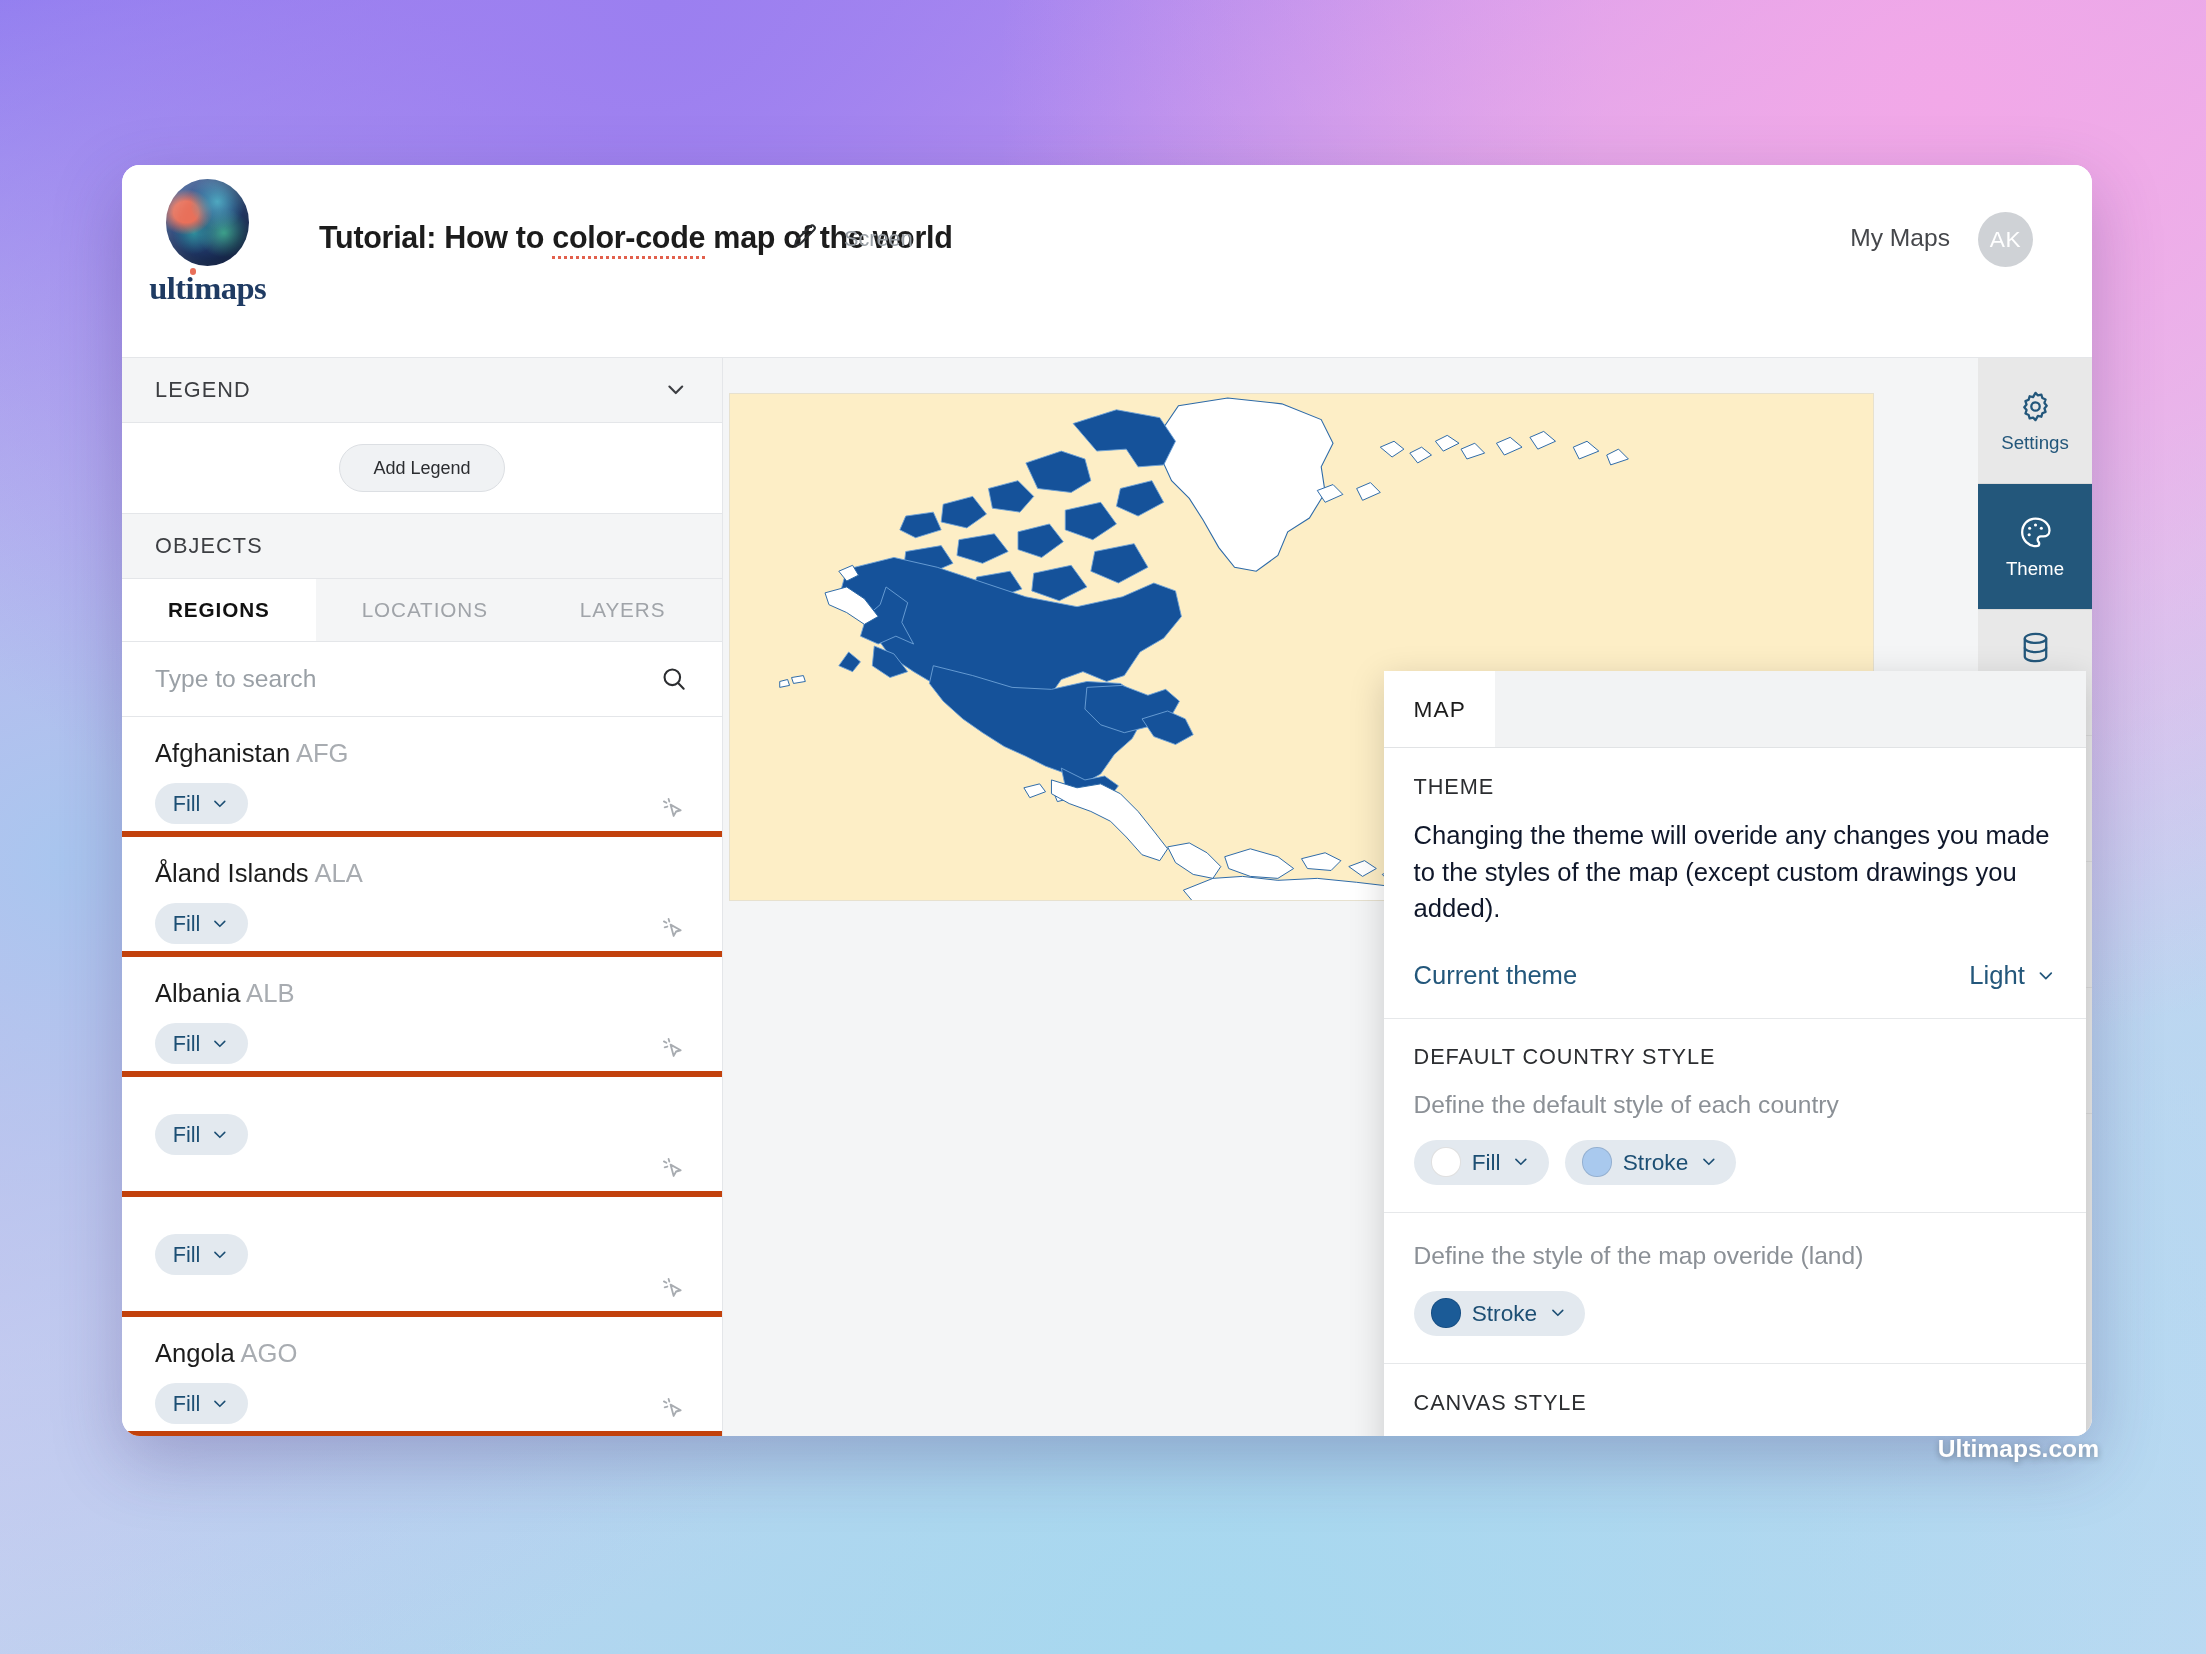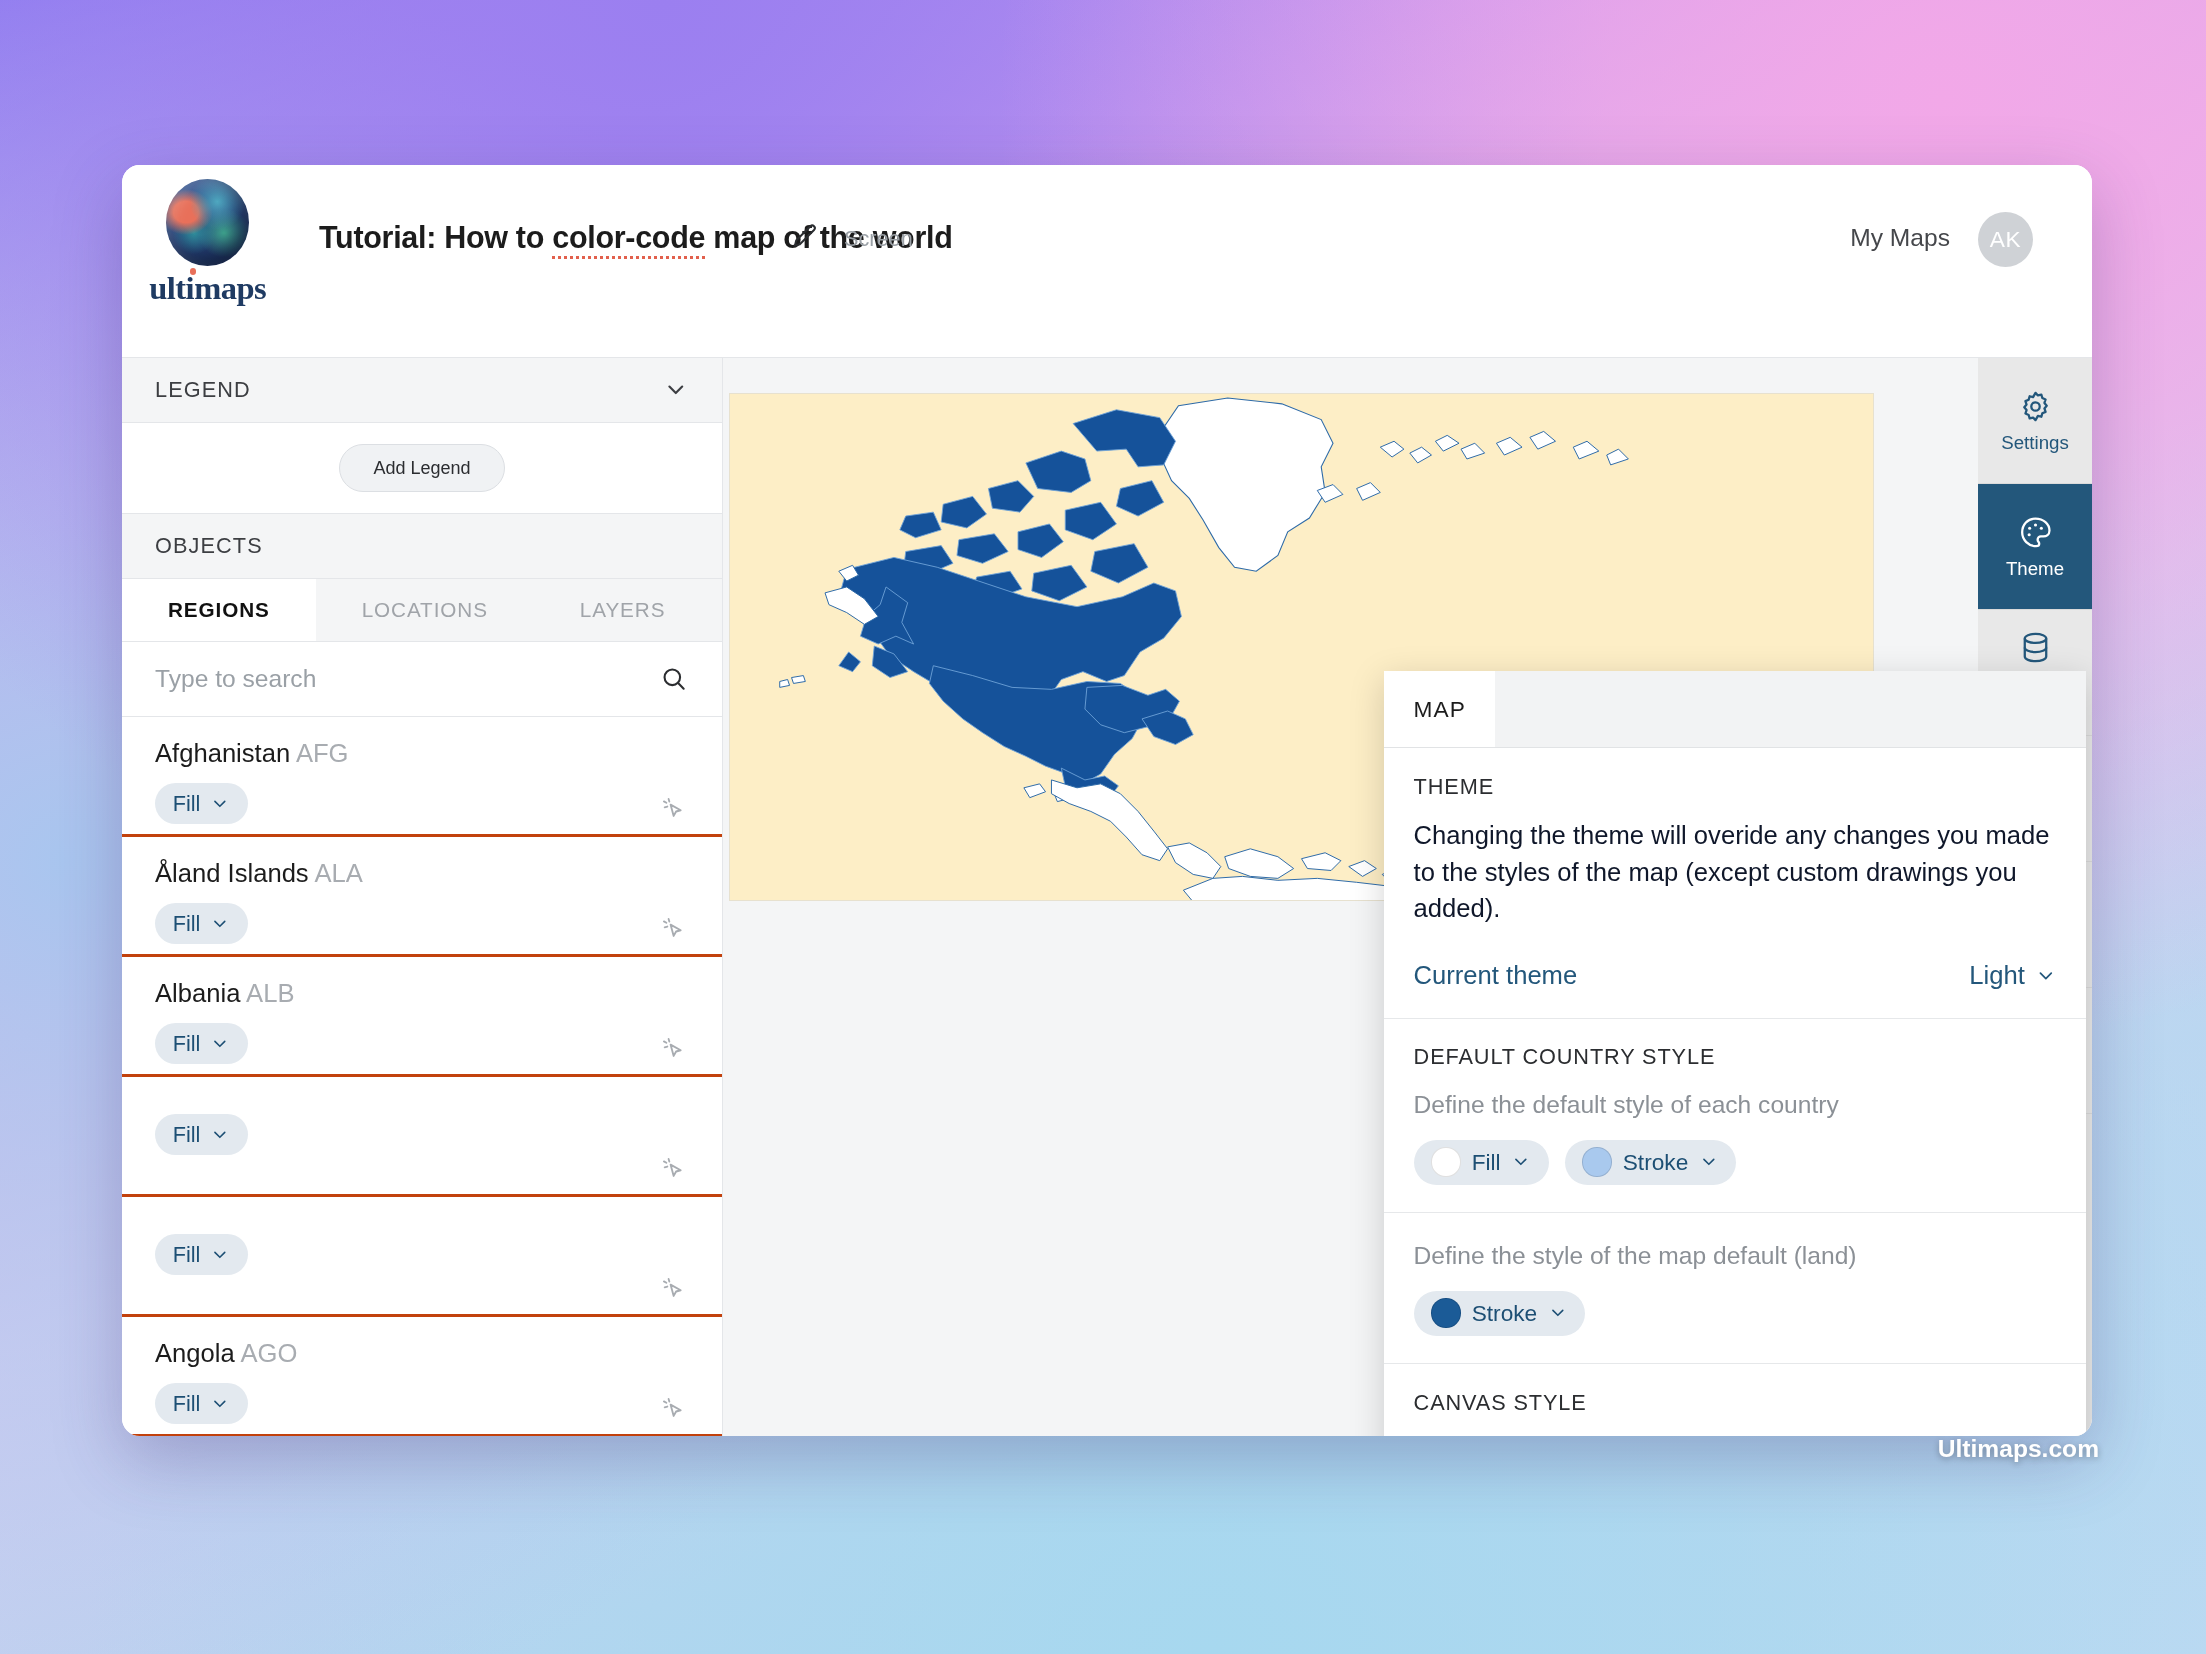--- a/index.html
+++ b/index.html
@@ -189,21 +189,21 @@
     flex: 1; border: none; outline: none;
     font-size: 24.6px; color: #2b2d30;
     font-family: "Liberation Sans", sans-serif;
     background: transparent;
   }
   .searchrow input::placeholder { color: #9aa0a6; }
 
   .region-row {
     height: 120px;
     padding: 21.7px 33px 0 33px;
-    border-bottom: 3px solid #c2410c;
+    border-bottom: 6px solid #c2410c;
     position: relative;
   }
   .region-name {
     font-size: 25.6px; color: #1c1c1c;
   }
   .region-name .code { color: #a8acb1; }
   .fill-pill {
     margin-top: 15.8px;
     display: inline-flex; align-items: center; gap: 9.9px;
     height: 41px; padding: 0 17.7px;
@@ -651,21 +651,21 @@
           <span class="swatch" style="background:#a9c9ee"></span>
           <span>Stroke</span>
           <svg class="chev-svg" width="19.7" height="19.7" viewBox="0 0 24 24" fill="none" stroke="#1d4f74" stroke-width="1.9" stroke-linecap="round" stroke-linejoin="round">
               <path d="M6 9l6 6 6-6"></path>
             </svg>
         </span>
       </div>
     </div>
 
     <div class="mp-sec">
-      <div class="mp-desc">Define the style of the map default (land)</div>
+      <div class="mp-desc">Define the style of the map overide (land)</div>
       <div class="pill-row">
         <span class="style-pill">
           <span class="swatch" style="background:#1b5b97"></span>
           <span>Stroke</span>
           <svg class="chev-svg" width="19.7" height="19.7" viewBox="0 0 24 24" fill="none" stroke="#1d4f74" stroke-width="1.9" stroke-linecap="round" stroke-linejoin="round">
               <path d="M6 9l6 6 6-6"></path>
             </svg>
         </span>
       </div>
     </div>

